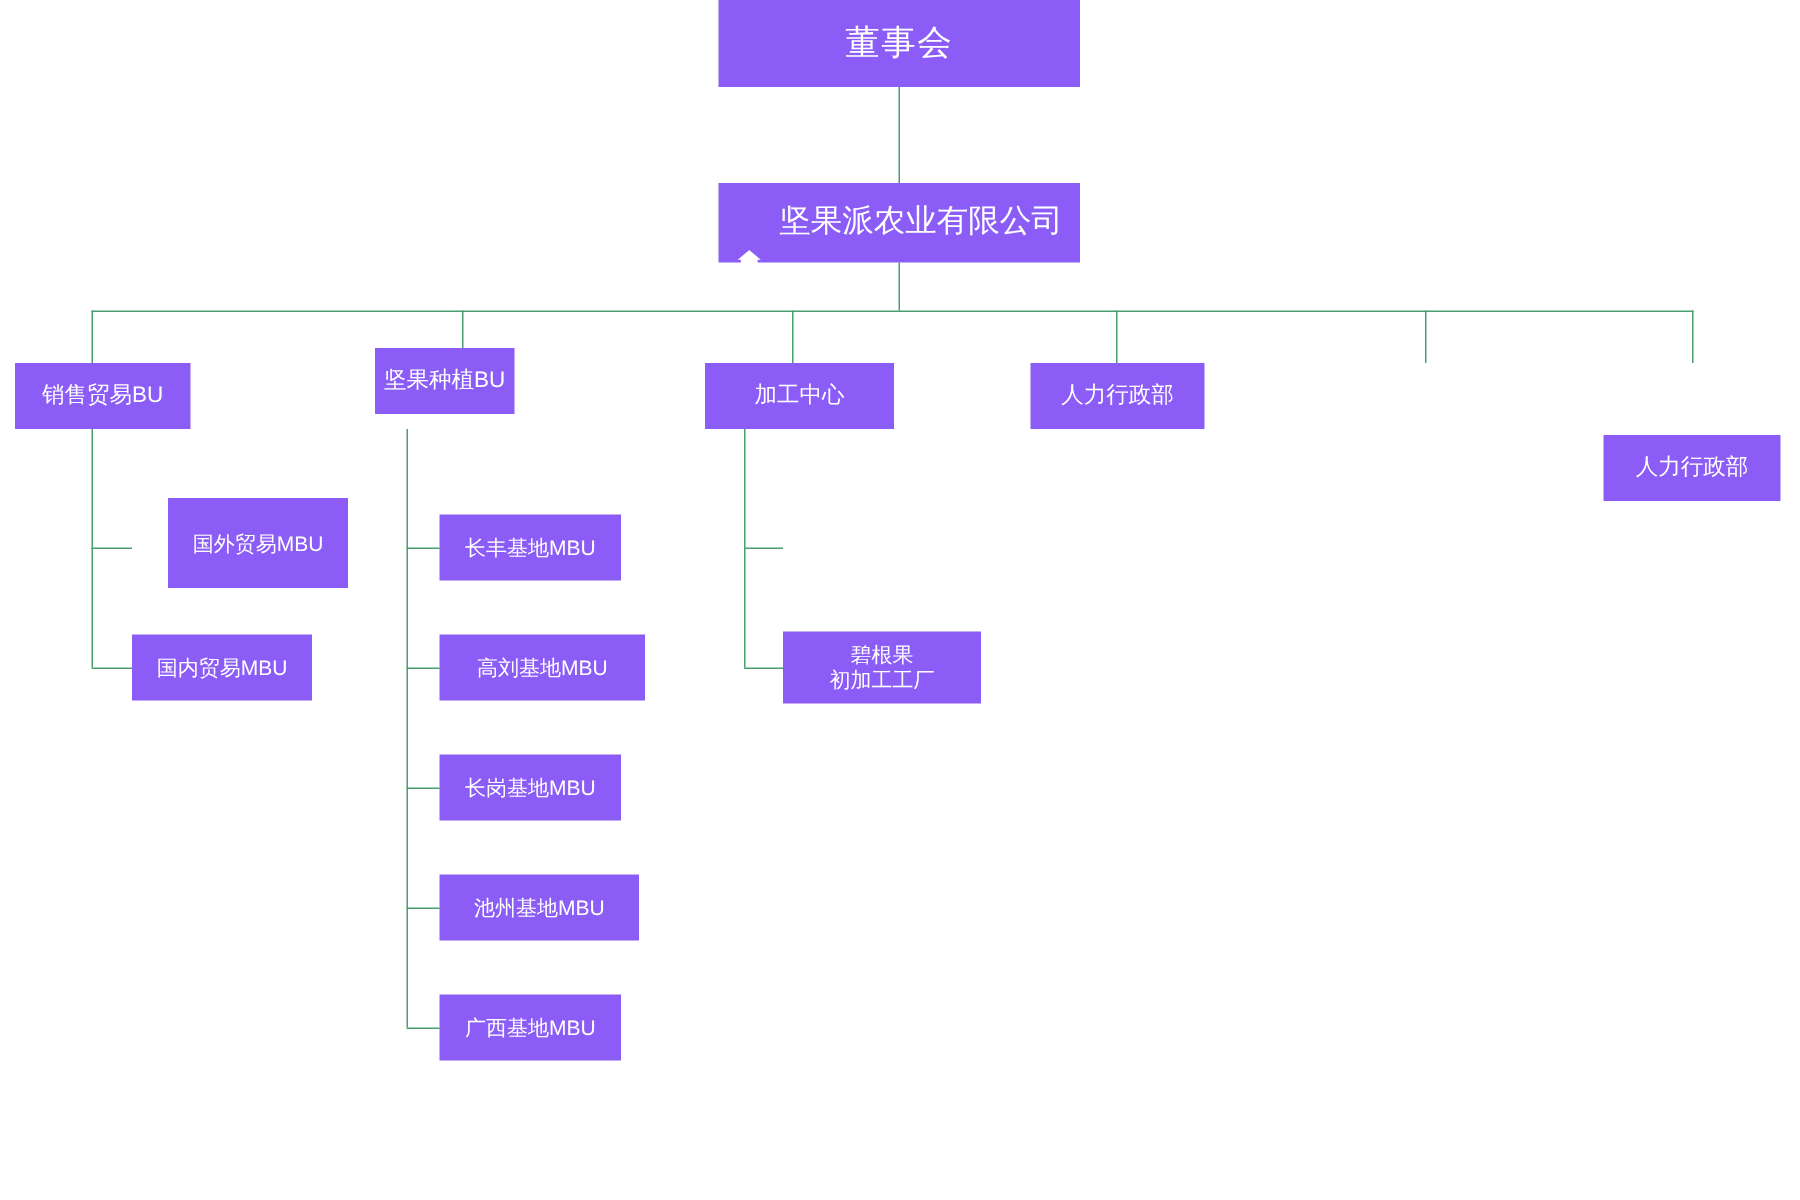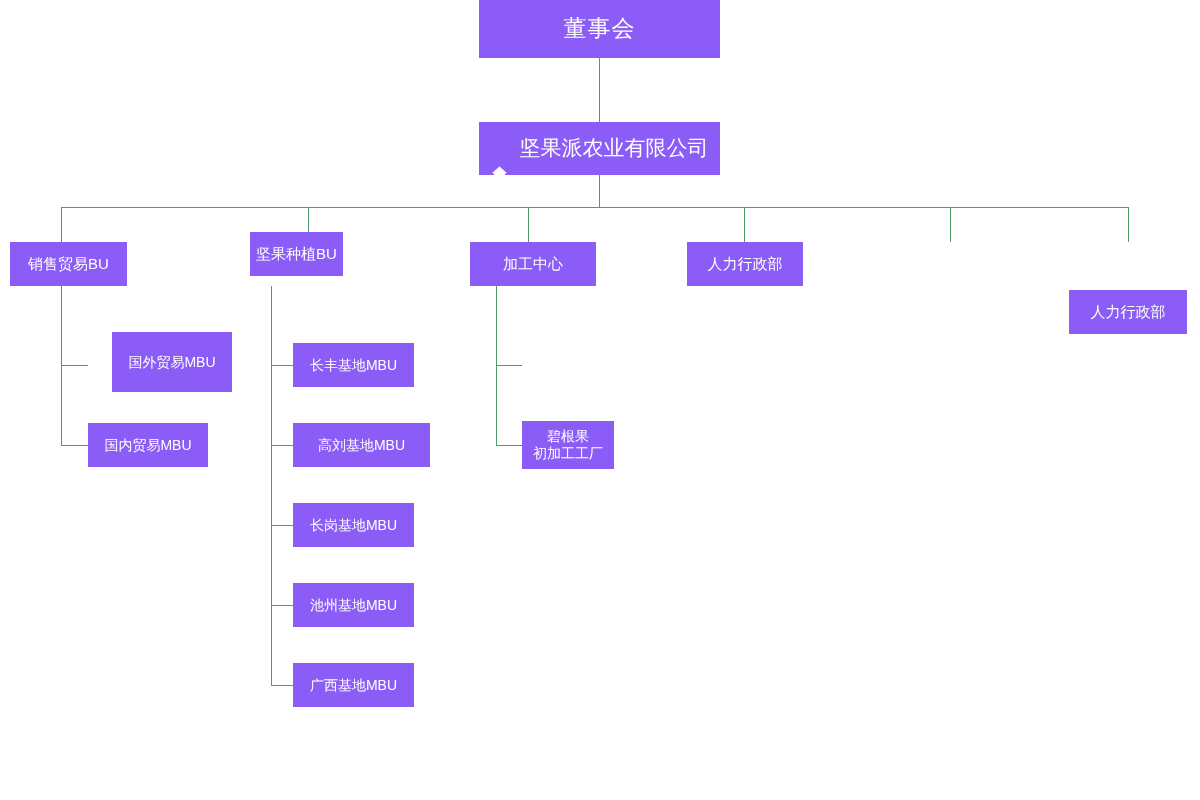--- a/index.html
+++ b/index.html
@@ -130,25 +130,25 @@
 
   <div class="node node-sub" style="left:293px; top:343px; width:121px; height:44px;">
     <span>长丰基地MBU</span>
   </div>
   <div class="node node-sub" style="left:293px; top:423px; width:137px; height:44px;">
     <span>高刘基地MBU</span>
   </div>
   <div class="node node-sub" style="left:293px; top:503px; width:121px; height:44px;">
     <span>长岗基地MBU</span>
   </div>
-  <div class="node node-sub" style="left:293px; top:583px; width:121px; height:44px;">
+  <div class="node node-sub" style="left:293px; top:583px; width:133px; height:44px;">
     <span>池州基地MBU</span>
   </div>
   <div class="node node-sub" style="left:293px; top:663px; width:121px; height:44px;">
     <span>广西基地MBU</span>
   </div>
 
-  <div class="node node-sub" style="left:522px; top:421px; width:92px; height:48px;">
+  <div class="node node-sub" style="left:522px; top:421px; width:132px; height:48px;">
     <span>碧根果
 初加工工厂</span>
   </div>
 
 </div>
 
 </body></html>

